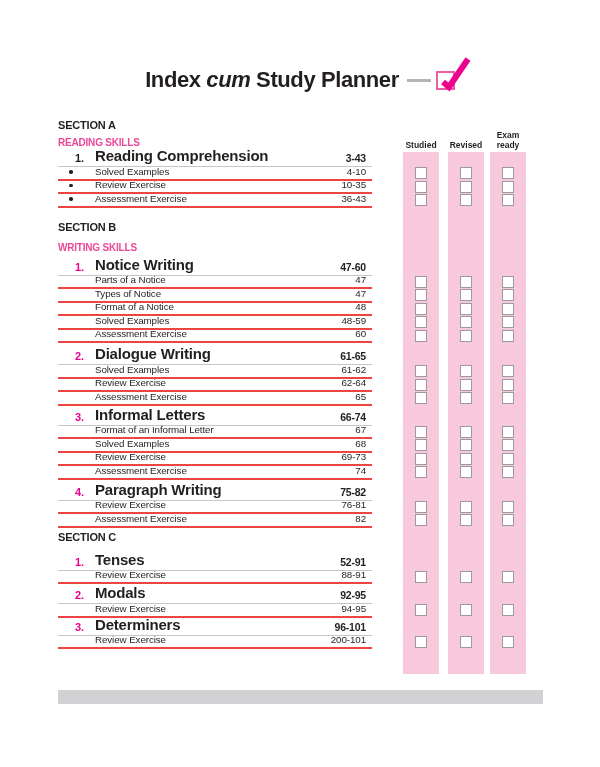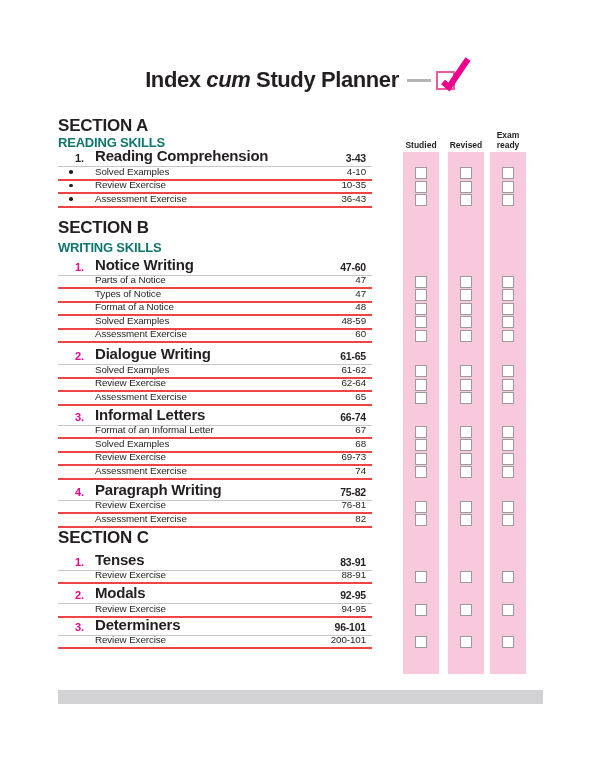--- a/index.html
+++ b/index.html
@@ -31,22 +31,22 @@
   .col-h.h2{left:438px;}
   .col-h.h3{left:480px;width:56px;}
   .col-h.h3 .wrap{display:inline-block;width:32px;}
   
   .band{position:absolute;top:152px;height:522px;width:36px;background:#f8c8dc;}
   .band.b1{left:403px;}
   .band.b2{left:448px;}
   .band.b3{left:490px;}
   
   .content{position:absolute;left:58px;top:113px;width:486px;}
-  .sec-heading{font-size:17px;font-weight:bold;letter-spacing:-0.2px;height:13px;line-height:13px;}
-  .subject{font-size:13px;font-weight:bold;letter-spacing:-0.2px;color:#0f766e;height:13px;line-height:13px;}
+  .sec-heading{font-size:11px;font-weight:bold;letter-spacing:-0.2px;height:13px;line-height:13px;}
+  .subject{font-size:10px;font-weight:bold;letter-spacing:-0.2px;color:#ec4899;height:13px;line-height:13px;}
   .row{position:relative;width:314px;display:flex;align-items:flex-end;}
   .chapter{height:15px;border-bottom:1px solid #c6c6c8;padding-bottom:2px;}
   .sub{height:13.5px;border-bottom:2px solid #ef4444;padding-bottom:2px;}
   .num{position:absolute;left:17px;bottom:2px;font-size:11px;font-weight:bold;color:#ec008c;letter-spacing:-0.2px;}
   .num.dark{color:#231f20;}
   .ch-title{margin-left:37px;font-size:15px;font-weight:bold;letter-spacing:-0.2px;}
   .ch-pages{margin-left:auto;padding-right:6px;font-size:10.5px;font-weight:bold;letter-spacing:-0.2px;}
   .bullet{position:absolute;left:11px;bottom:5px;width:3.5px;height:3.5px;border-radius:50%;background:#231f20;}
   .sub-label{margin-left:37px;font-size:9.8px;letter-spacing:-0.1px;}
   .sub-pages{margin-left:auto;padding-right:6px;font-size:9.8px;letter-spacing:-0.1px;}
@@ -248,21 +248,21 @@
       <span class="cb c1"></span>
       <span class="cb c2"></span>
       <span class="cb c3"></span>
     </div>
 
     <div class="sec-heading mt3">SECTION C</div>
 
     <div class="row chapter mt12">
       <span class="num">1.</span>
       <span class="ch-title">Tenses</span>
-      <span class="ch-pages">83-91</span>
+      <span class="ch-pages">52-91</span>
     </div>
     <div class="row sub">
       <span class="sub-label">Review Exercise</span>
       <span class="sub-pages">88-91</span>
       <span class="cb c1"></span>
       <span class="cb c2"></span>
       <span class="cb c3"></span>
     </div>
 
     <div class="row chapter mt5">

